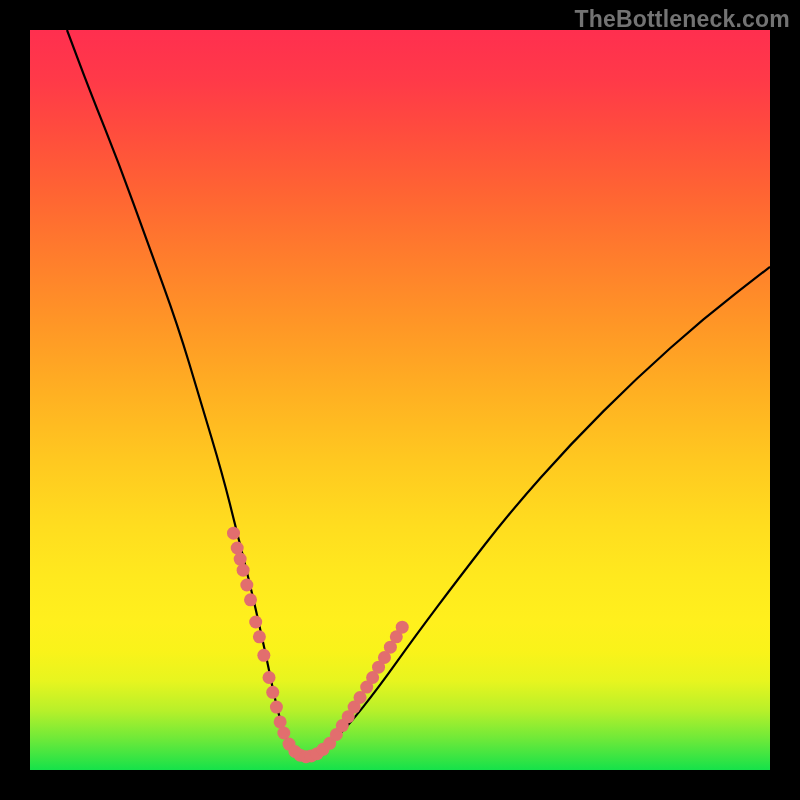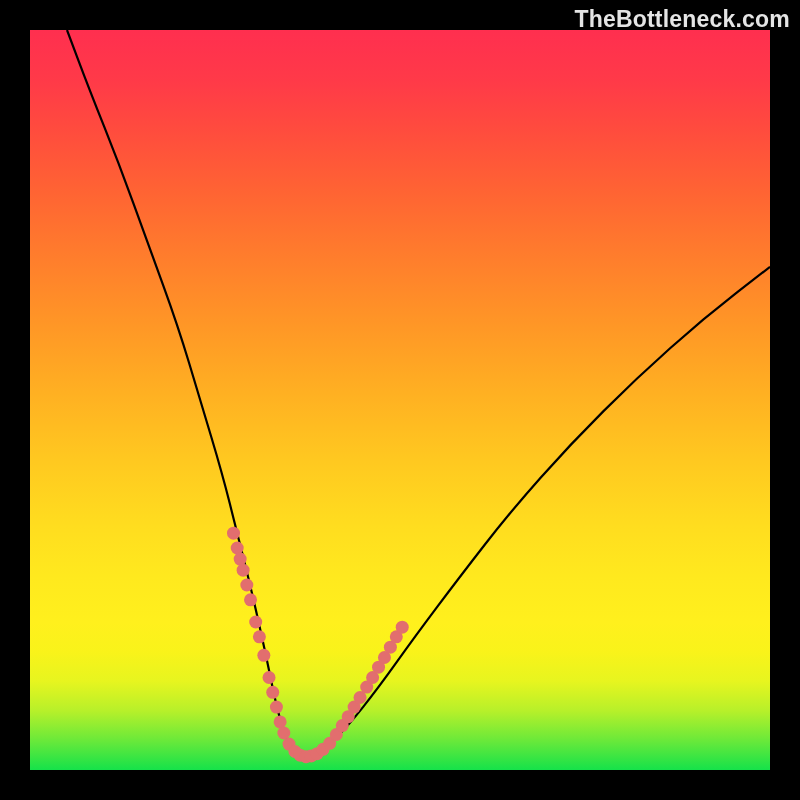--- a/index.html
+++ b/index.html
@@ -43,21 +43,21 @@
       #ff3a48 93%,
       #ff2f4f 100%
     );
   }
   .watermark {
     position: absolute;
     top: 6px;
     right: 10px;
     font-size: 23px;
     font-weight: 600;
-    color: #e5e5e5;
+    color: #737373;
     letter-spacing: 0.2px;
   }
   svg.curve {
     position: absolute;
     left: 0; top: 0;
     width: 740px;
     height: 740px;
   }
 </style>
 </head>

